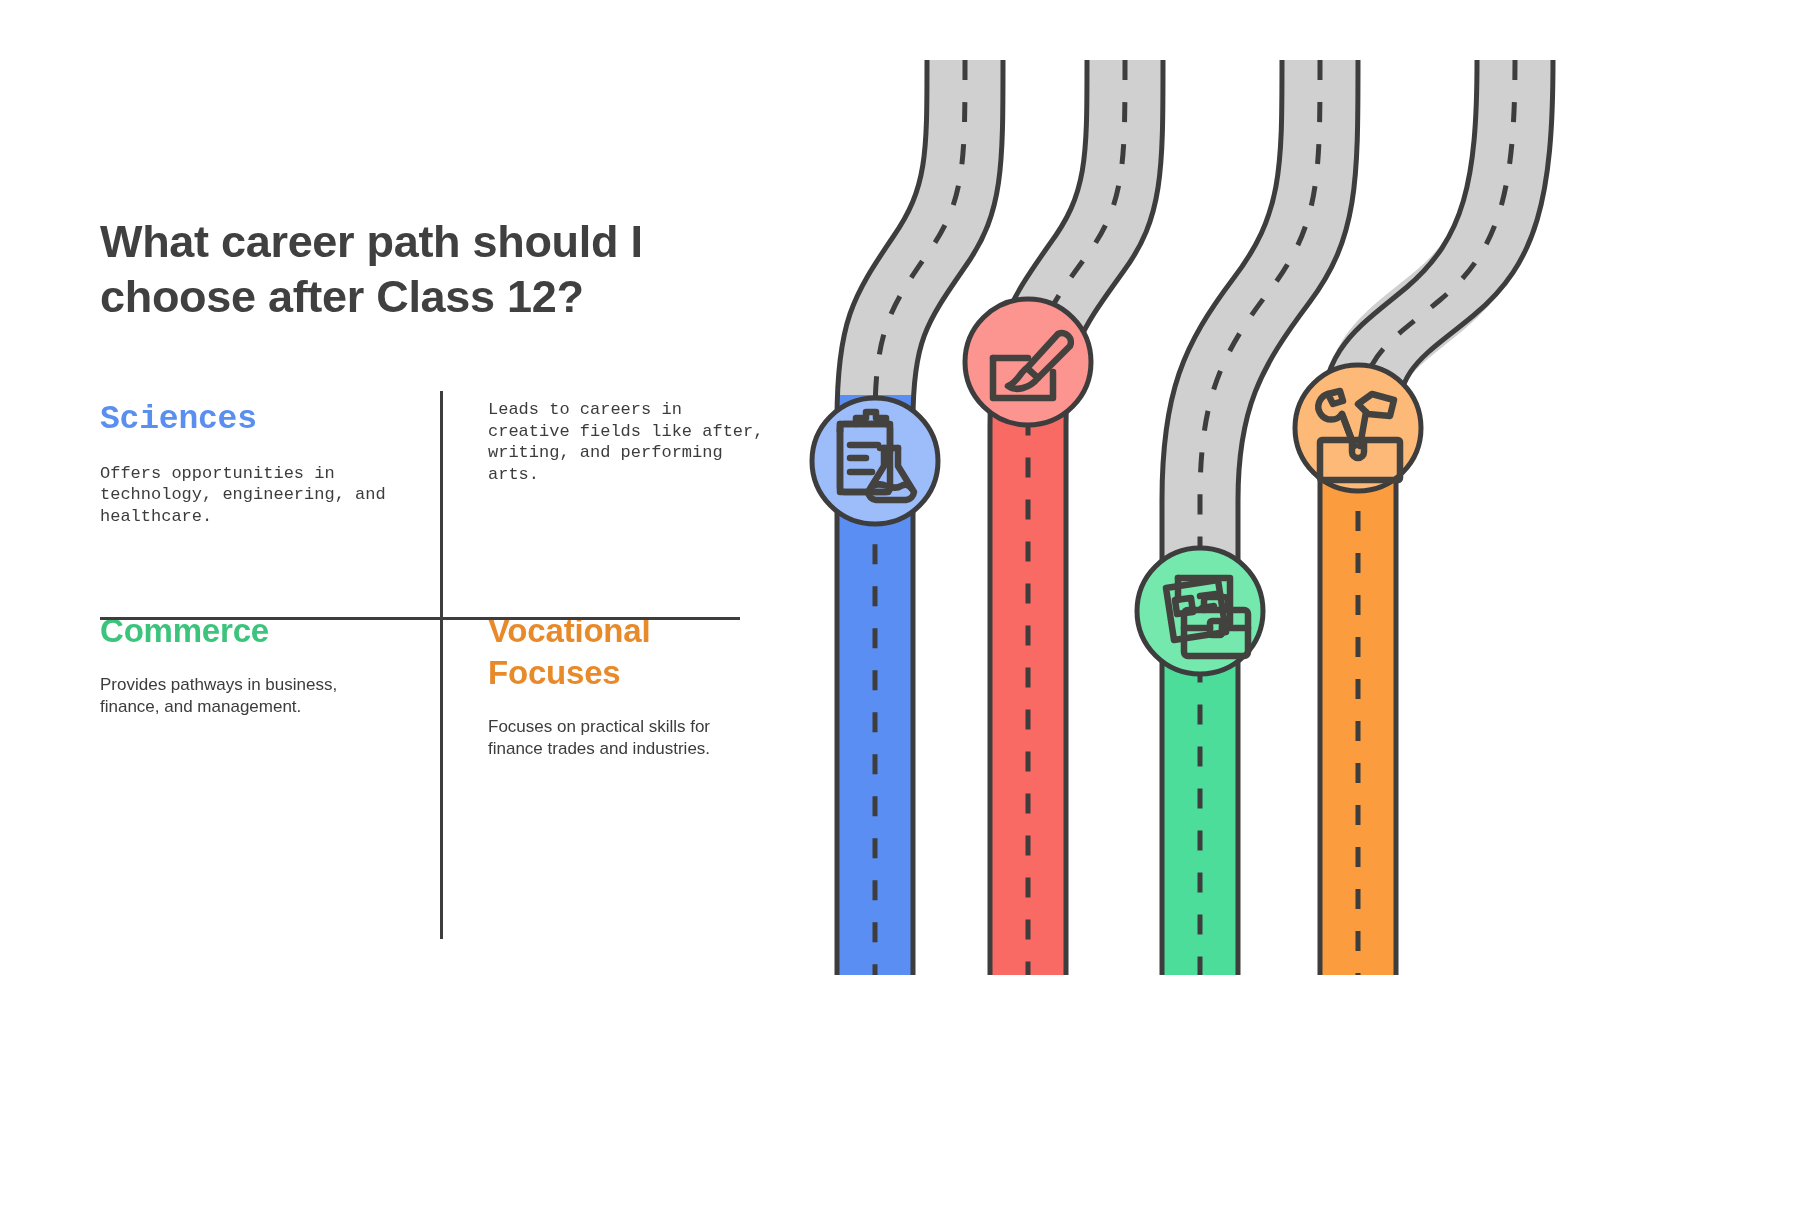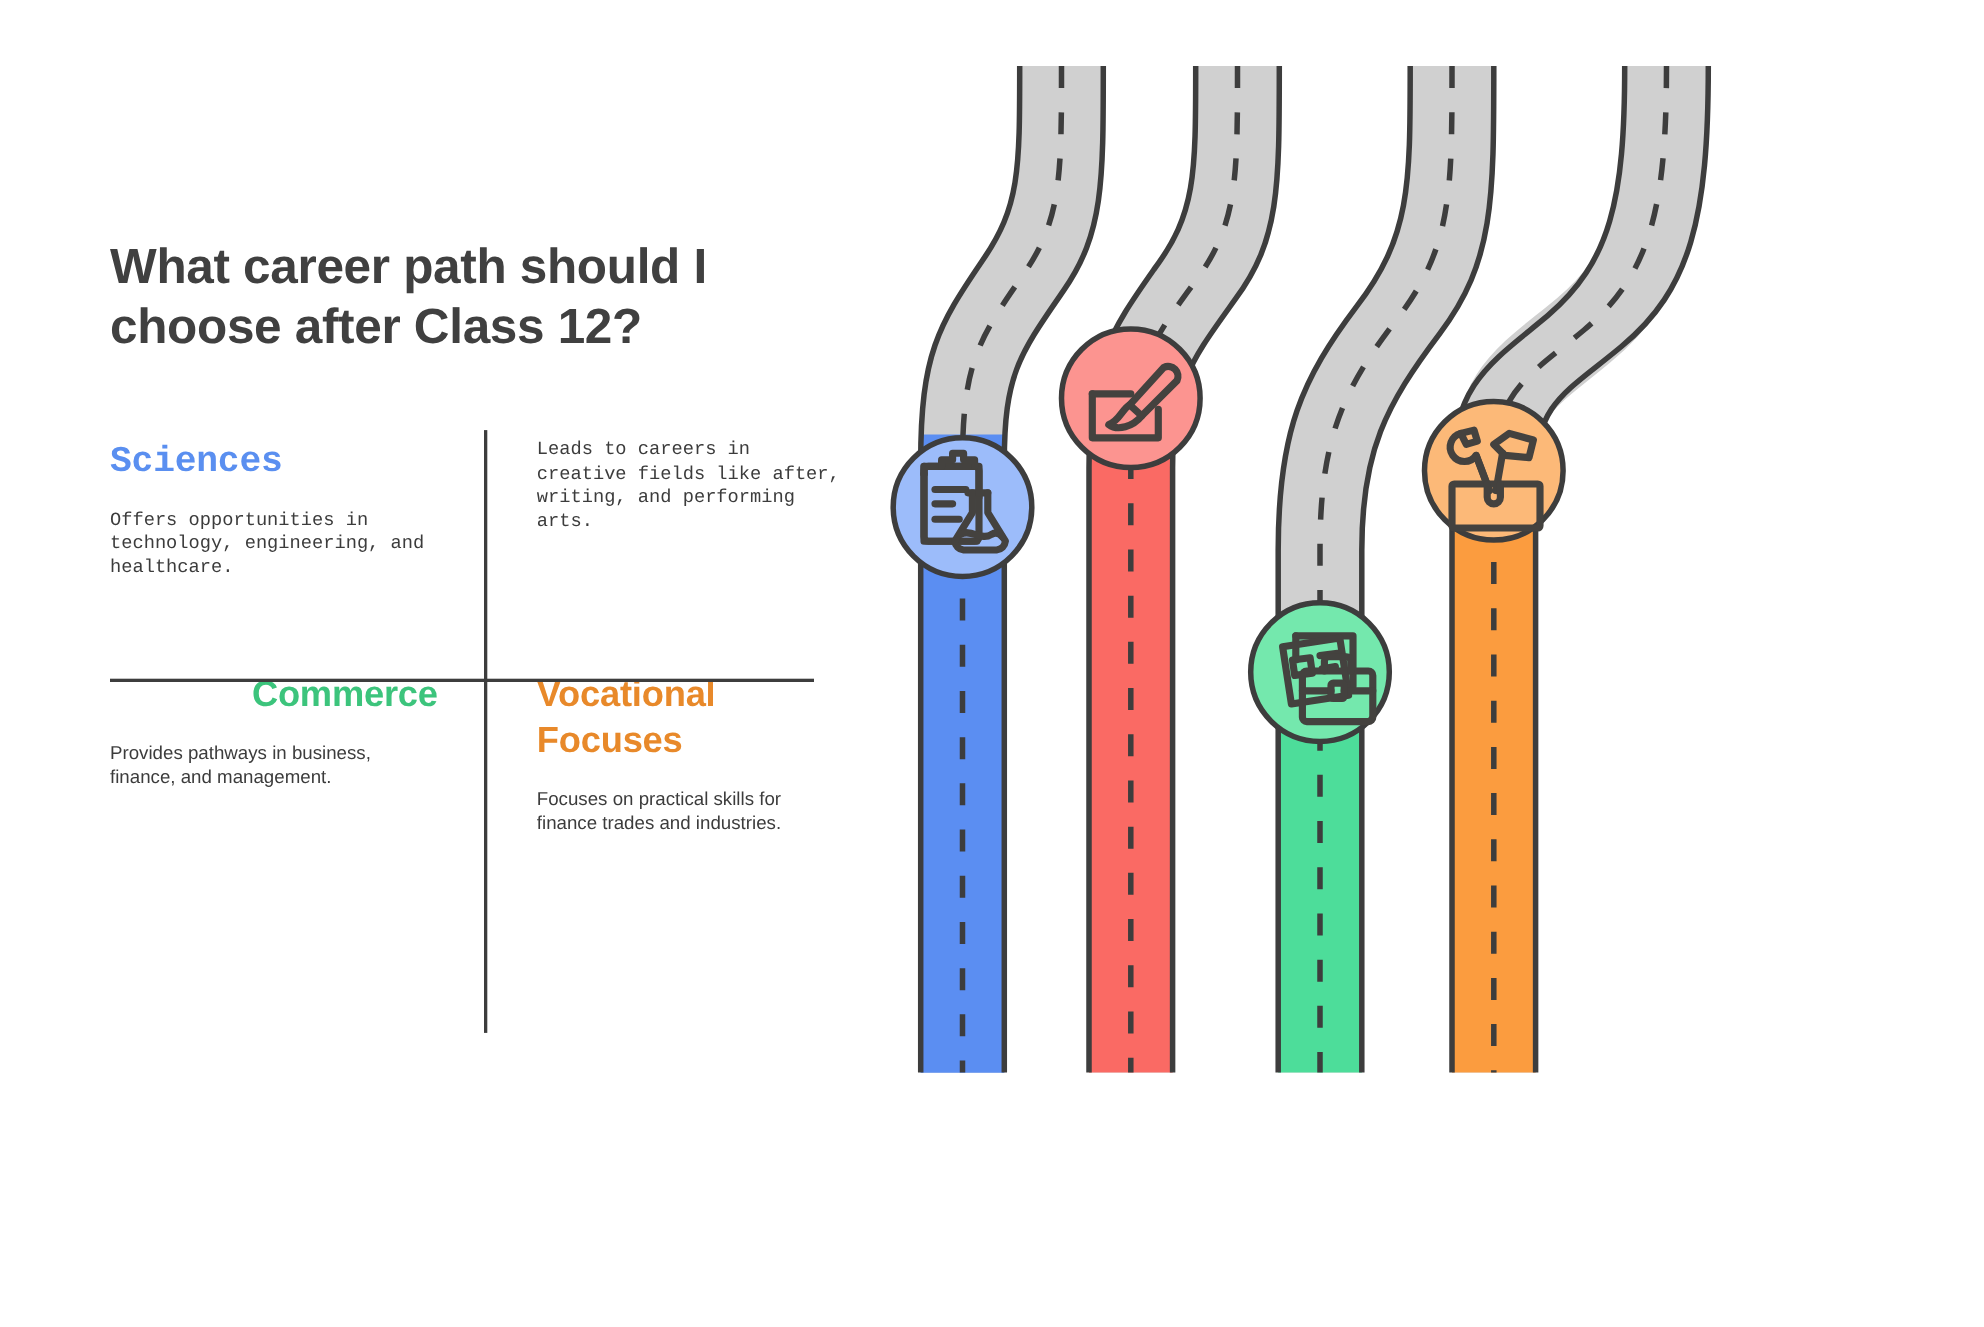--- a/index.html
+++ b/index.html
@@ -158,21 +158,21 @@
           <div class="q-heading" style="color:#5a8ff0;">Sciences</div>
           <p class="q-body">Offers opportunities in technology, engineering, and healthcare.</p>
         </div>
         <div class="q-cell right">
           <p class="q-body">Leads to careers in creative fields like after, writing, and performing arts.</p>
         </div>
       </div>
 
       <div class="q-row bottom">
         <div class="q-cell left">
-          <div class="q-heading" style="color:#3cc47c;text-align:right;">Commerce</div>
+          <div class="q-heading" style="color:#3cc47c;">Commerce</div>
           <p class="q-body">Provides pathways in business, finance, and management.</p>
         </div>
         <div class="q-cell right">
           <div class="q-heading" style="color:#e8892a; max-width:220px;">Vocational Focuses</div>
           <p class="q-body">Focuses on practical skills for finance trades and industries.</p>
         </div>
       </div>
 
       <div id="v-divider"></div>
       <div id="h-divider"></div>

